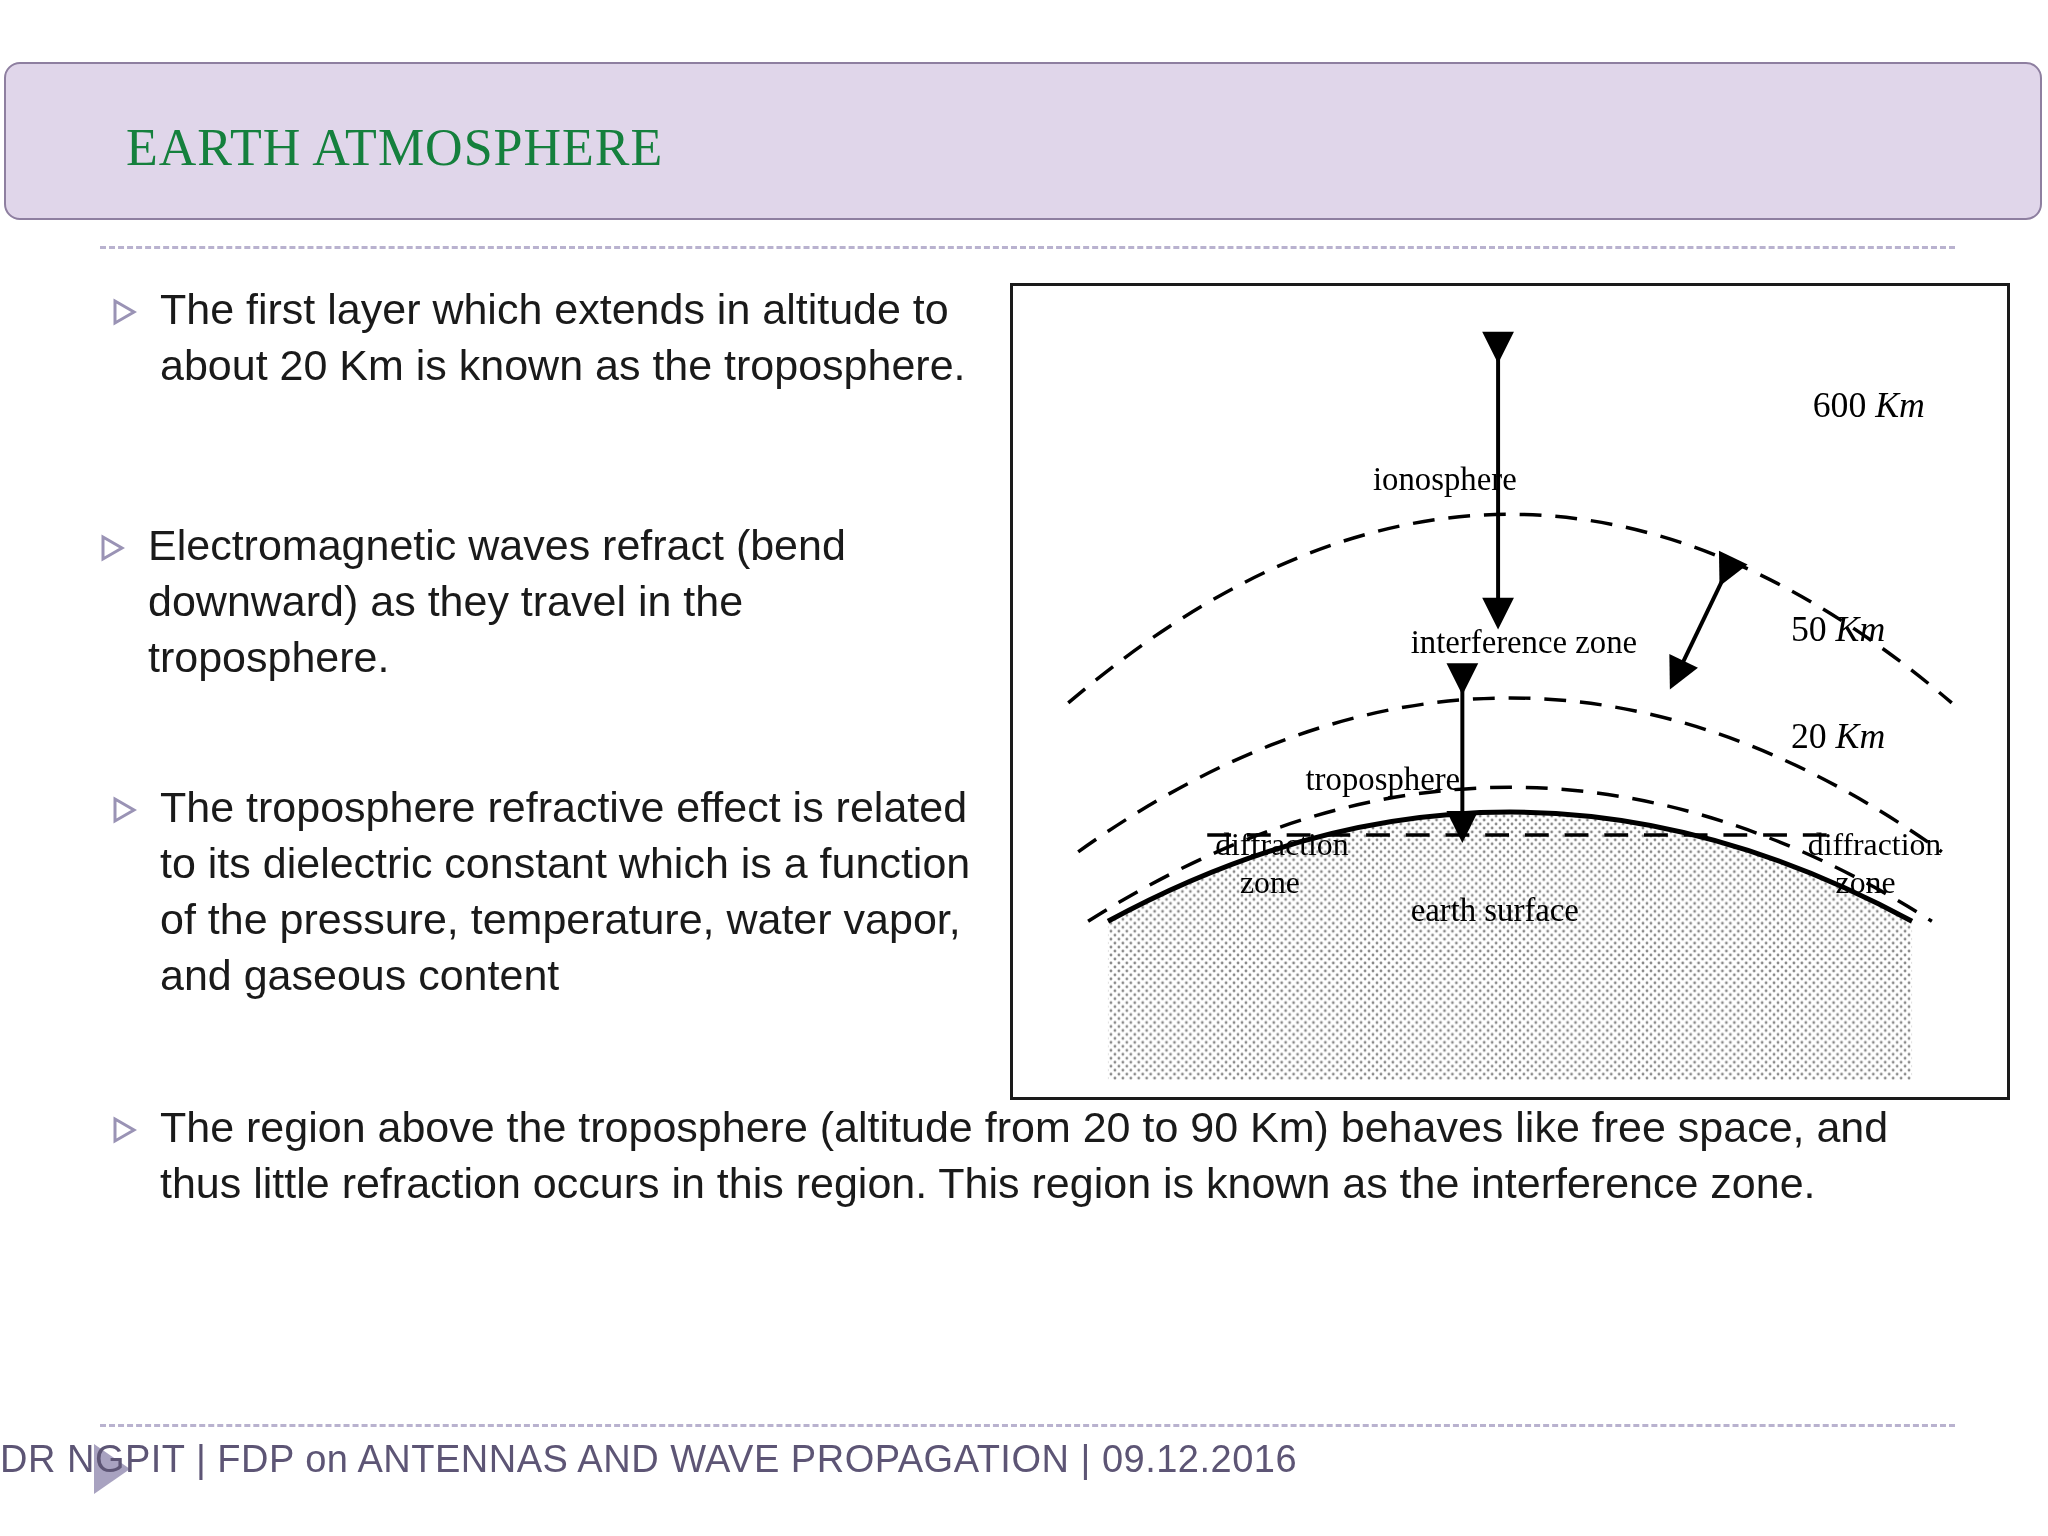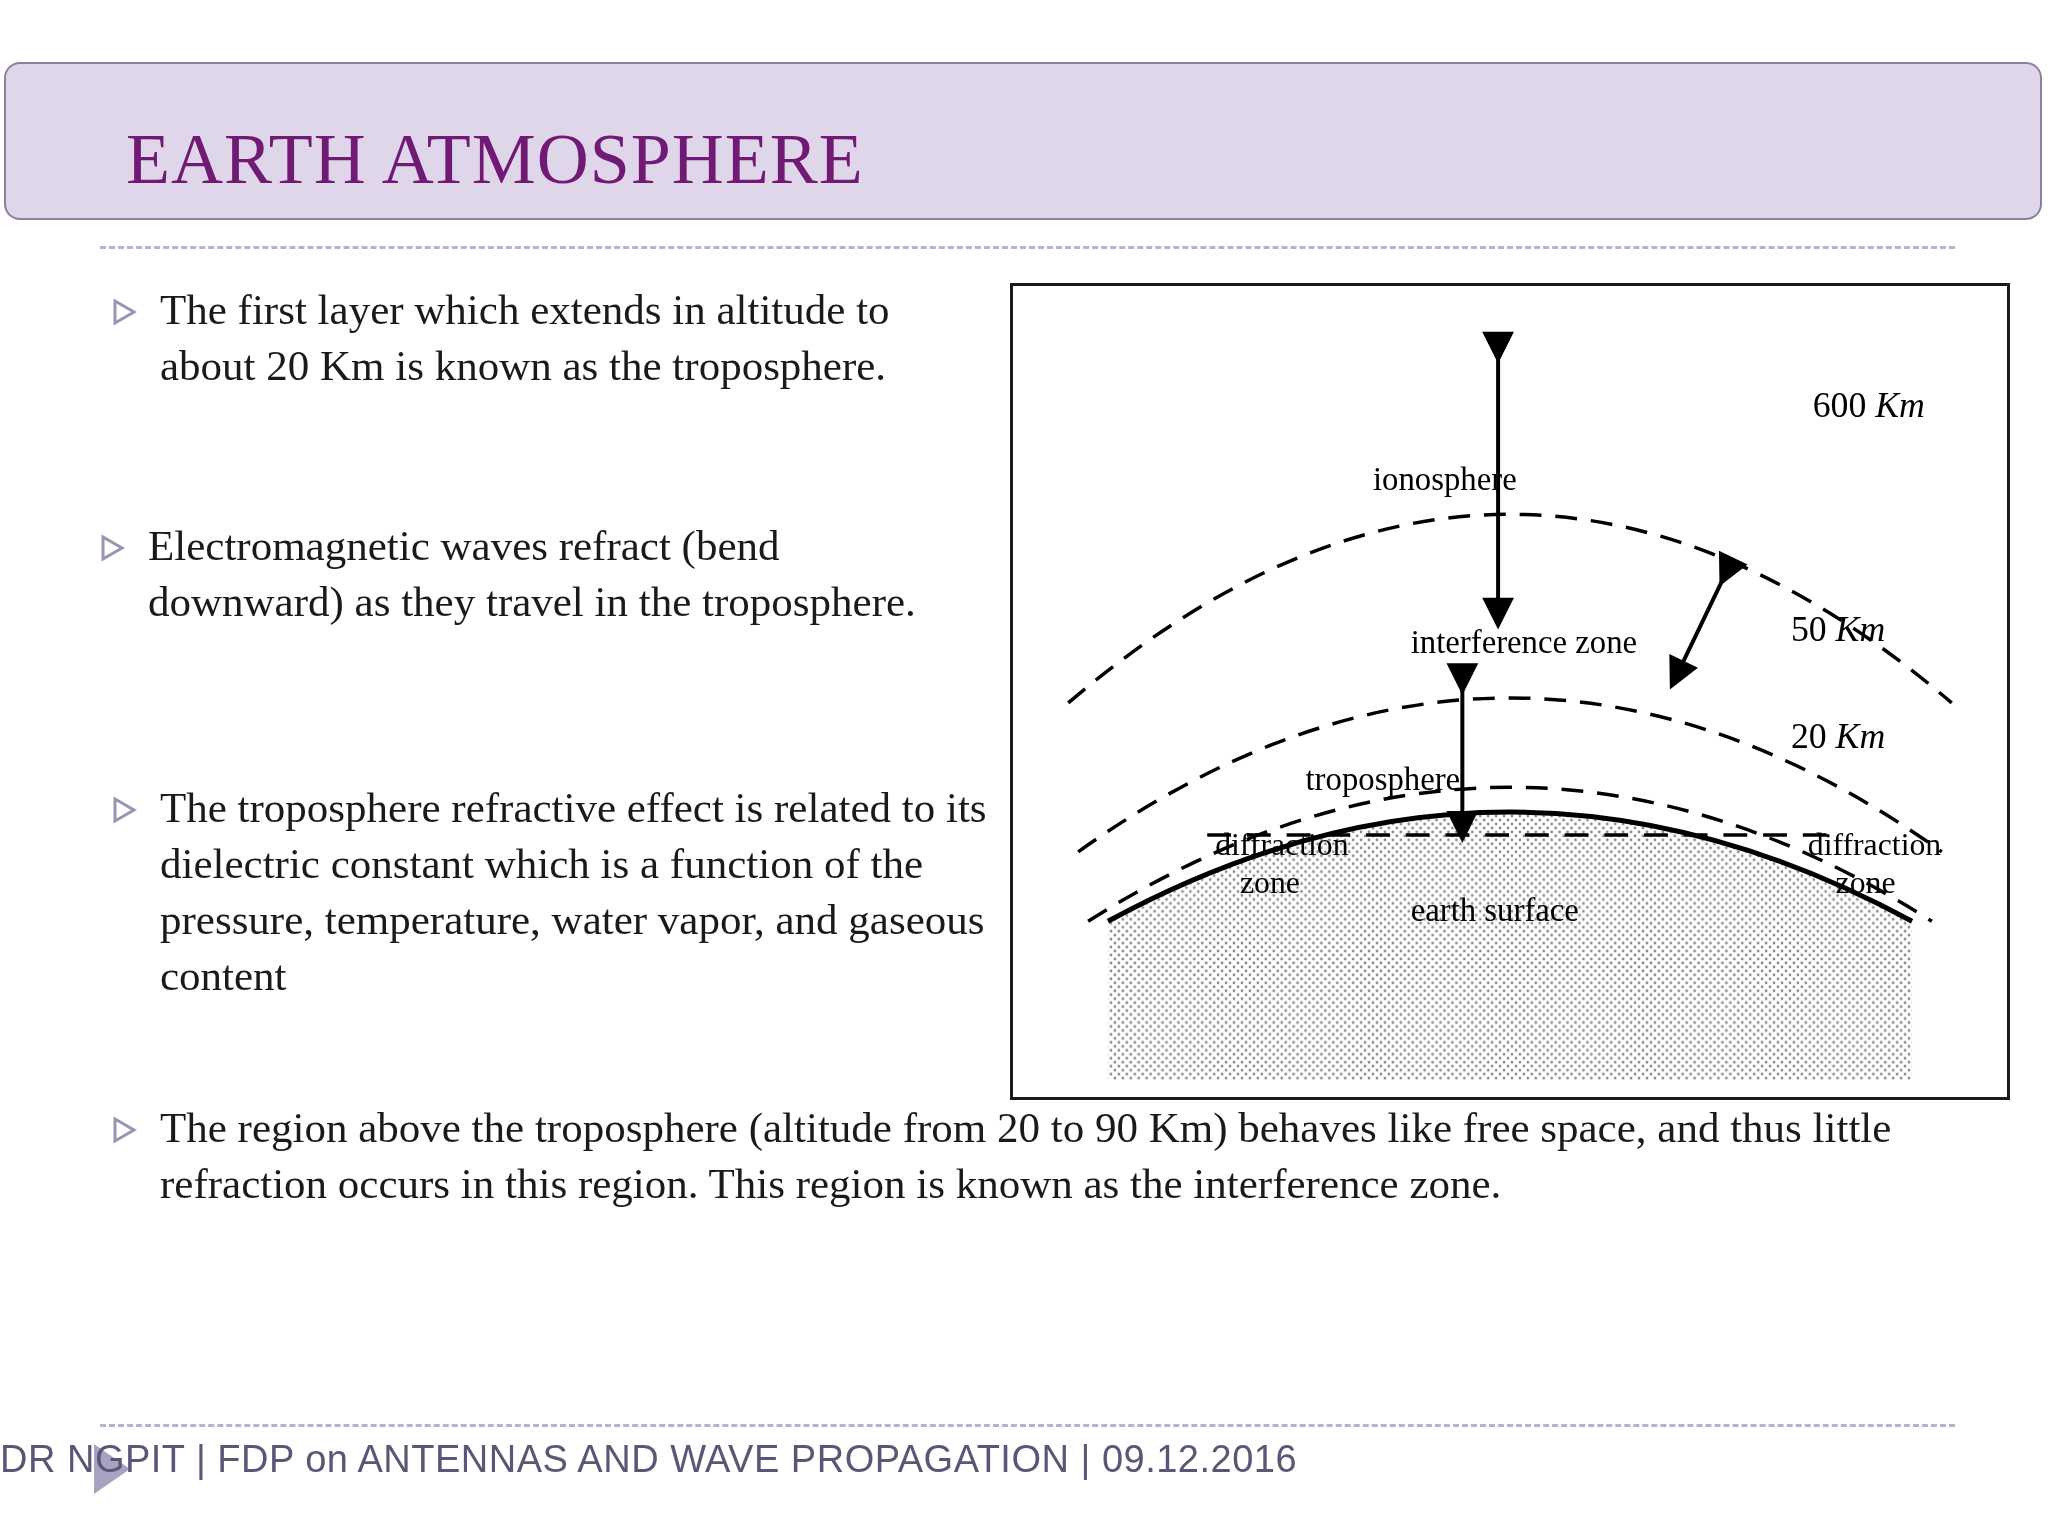--- a/index.html
+++ b/index.html
@@ -25,23 +25,23 @@
     background: #e0d6ea;
     border: 2px solid #8e7fa0;
     border-radius: 16px;
     box-sizing: border-box;
   }
   .title-text {
     position: absolute;
     left: 126px;
     top: 118px;
     font-family: "Liberation Serif", serif;
-    font-size: 72px;
+    font-size: 52px;
     letter-spacing: 1px;
-    color: #701a75;
+    color: #15803d;
     white-space: nowrap;
   }
 
   
   .dash-line {
     position: absolute;
     left: 100px;
     width: 1855px;
     height: 0;
     border-top: 3px dashed #b9b2cf;
@@ -56,21 +56,21 @@
     align-items: flex-start;
   }
   .bullet-marker {
     flex: 0 0 auto;
     width: 34px;
     margin-top: 16px;
     margin-right: 14px;
   }
   .bullet-marker svg { display: block; }
   .bullet-text {
-    font-family: Liberation Serif, serif;
+    font-family: Liberation Sans, sans-serif;
     font-size: 43px;
     line-height: 1.30;
     color: #1a1a1a;
   }
 
   #b1 { left: 112px; top: 282px; width: 860px; }
   #b2 { left: 100px; top: 518px; width: 880px; }
   #b3 { left: 112px; top: 780px; width: 900px; }
   #b4 { left: 112px; top: 1100px; width: 1840px; }
 

